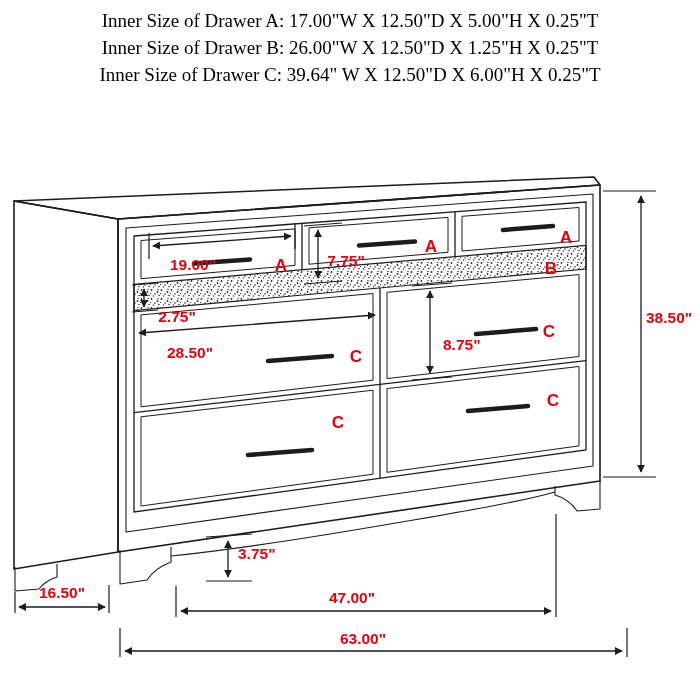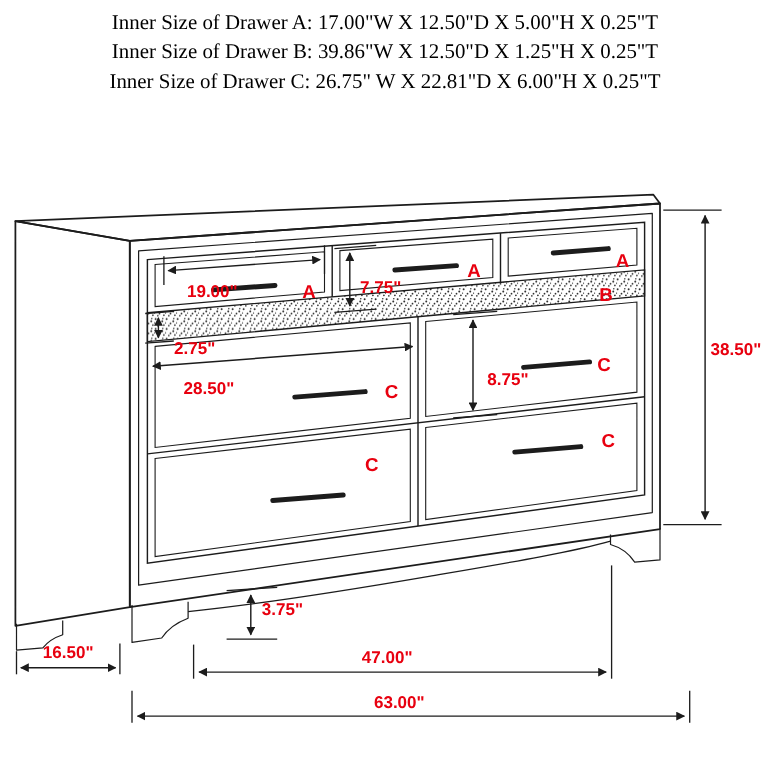--- a/index.html
+++ b/index.html
@@ -25,22 +25,22 @@
   .tick    { stroke:#1c1c1c; stroke-width:1.2; fill:none; }
   .speck   { fill:url(#speckles); stroke:#1c1c1c; stroke-width:1.2; }
 </style>
 </head>
 <body>
 
 <div class="page">
 
   <div class="header">
     <div>Inner Size of Drawer A: 17.00"W X 12.50"D X 5.00"H X 0.25"T</div>
-    <div>Inner Size of Drawer B: 39.86"W X 12.50"D X 1.25"H X 0.25"T</div>
-    <div>Inner Size of Drawer C: 26.75" W X 22.81"D X 6.00"H X 0.25"T</div>
+    <div>Inner Size of Drawer B: 26.00"W X 12.50"D X 1.25"H X 0.25"T</div>
+    <div>Inner Size of Drawer C: 39.64" W X 12.50"D X 6.00"H X 0.25"T</div>
   </div>
 
   <svg width="700" height="700" viewBox="0 0 700 700">
     <defs>
       <marker id="ah" viewBox="0 0 10 10" refX="9" refY="5" markerWidth="8" markerHeight="8" markerUnits="userSpaceOnUse" orient="auto-start-reverse">
         <path d="M0,0 L10,5 L0,10 z" fill="#1c1c1c"></path>
       </marker>
       <pattern id="speckles" width="10" height="9" patternUnits="userSpaceOnUse">
         <circle cx="1.5" cy="2" r="0.9" fill="#2a2a2a"></circle>
         <circle cx="5" cy="6" r="0.8" fill="#2a2a2a"></circle>

